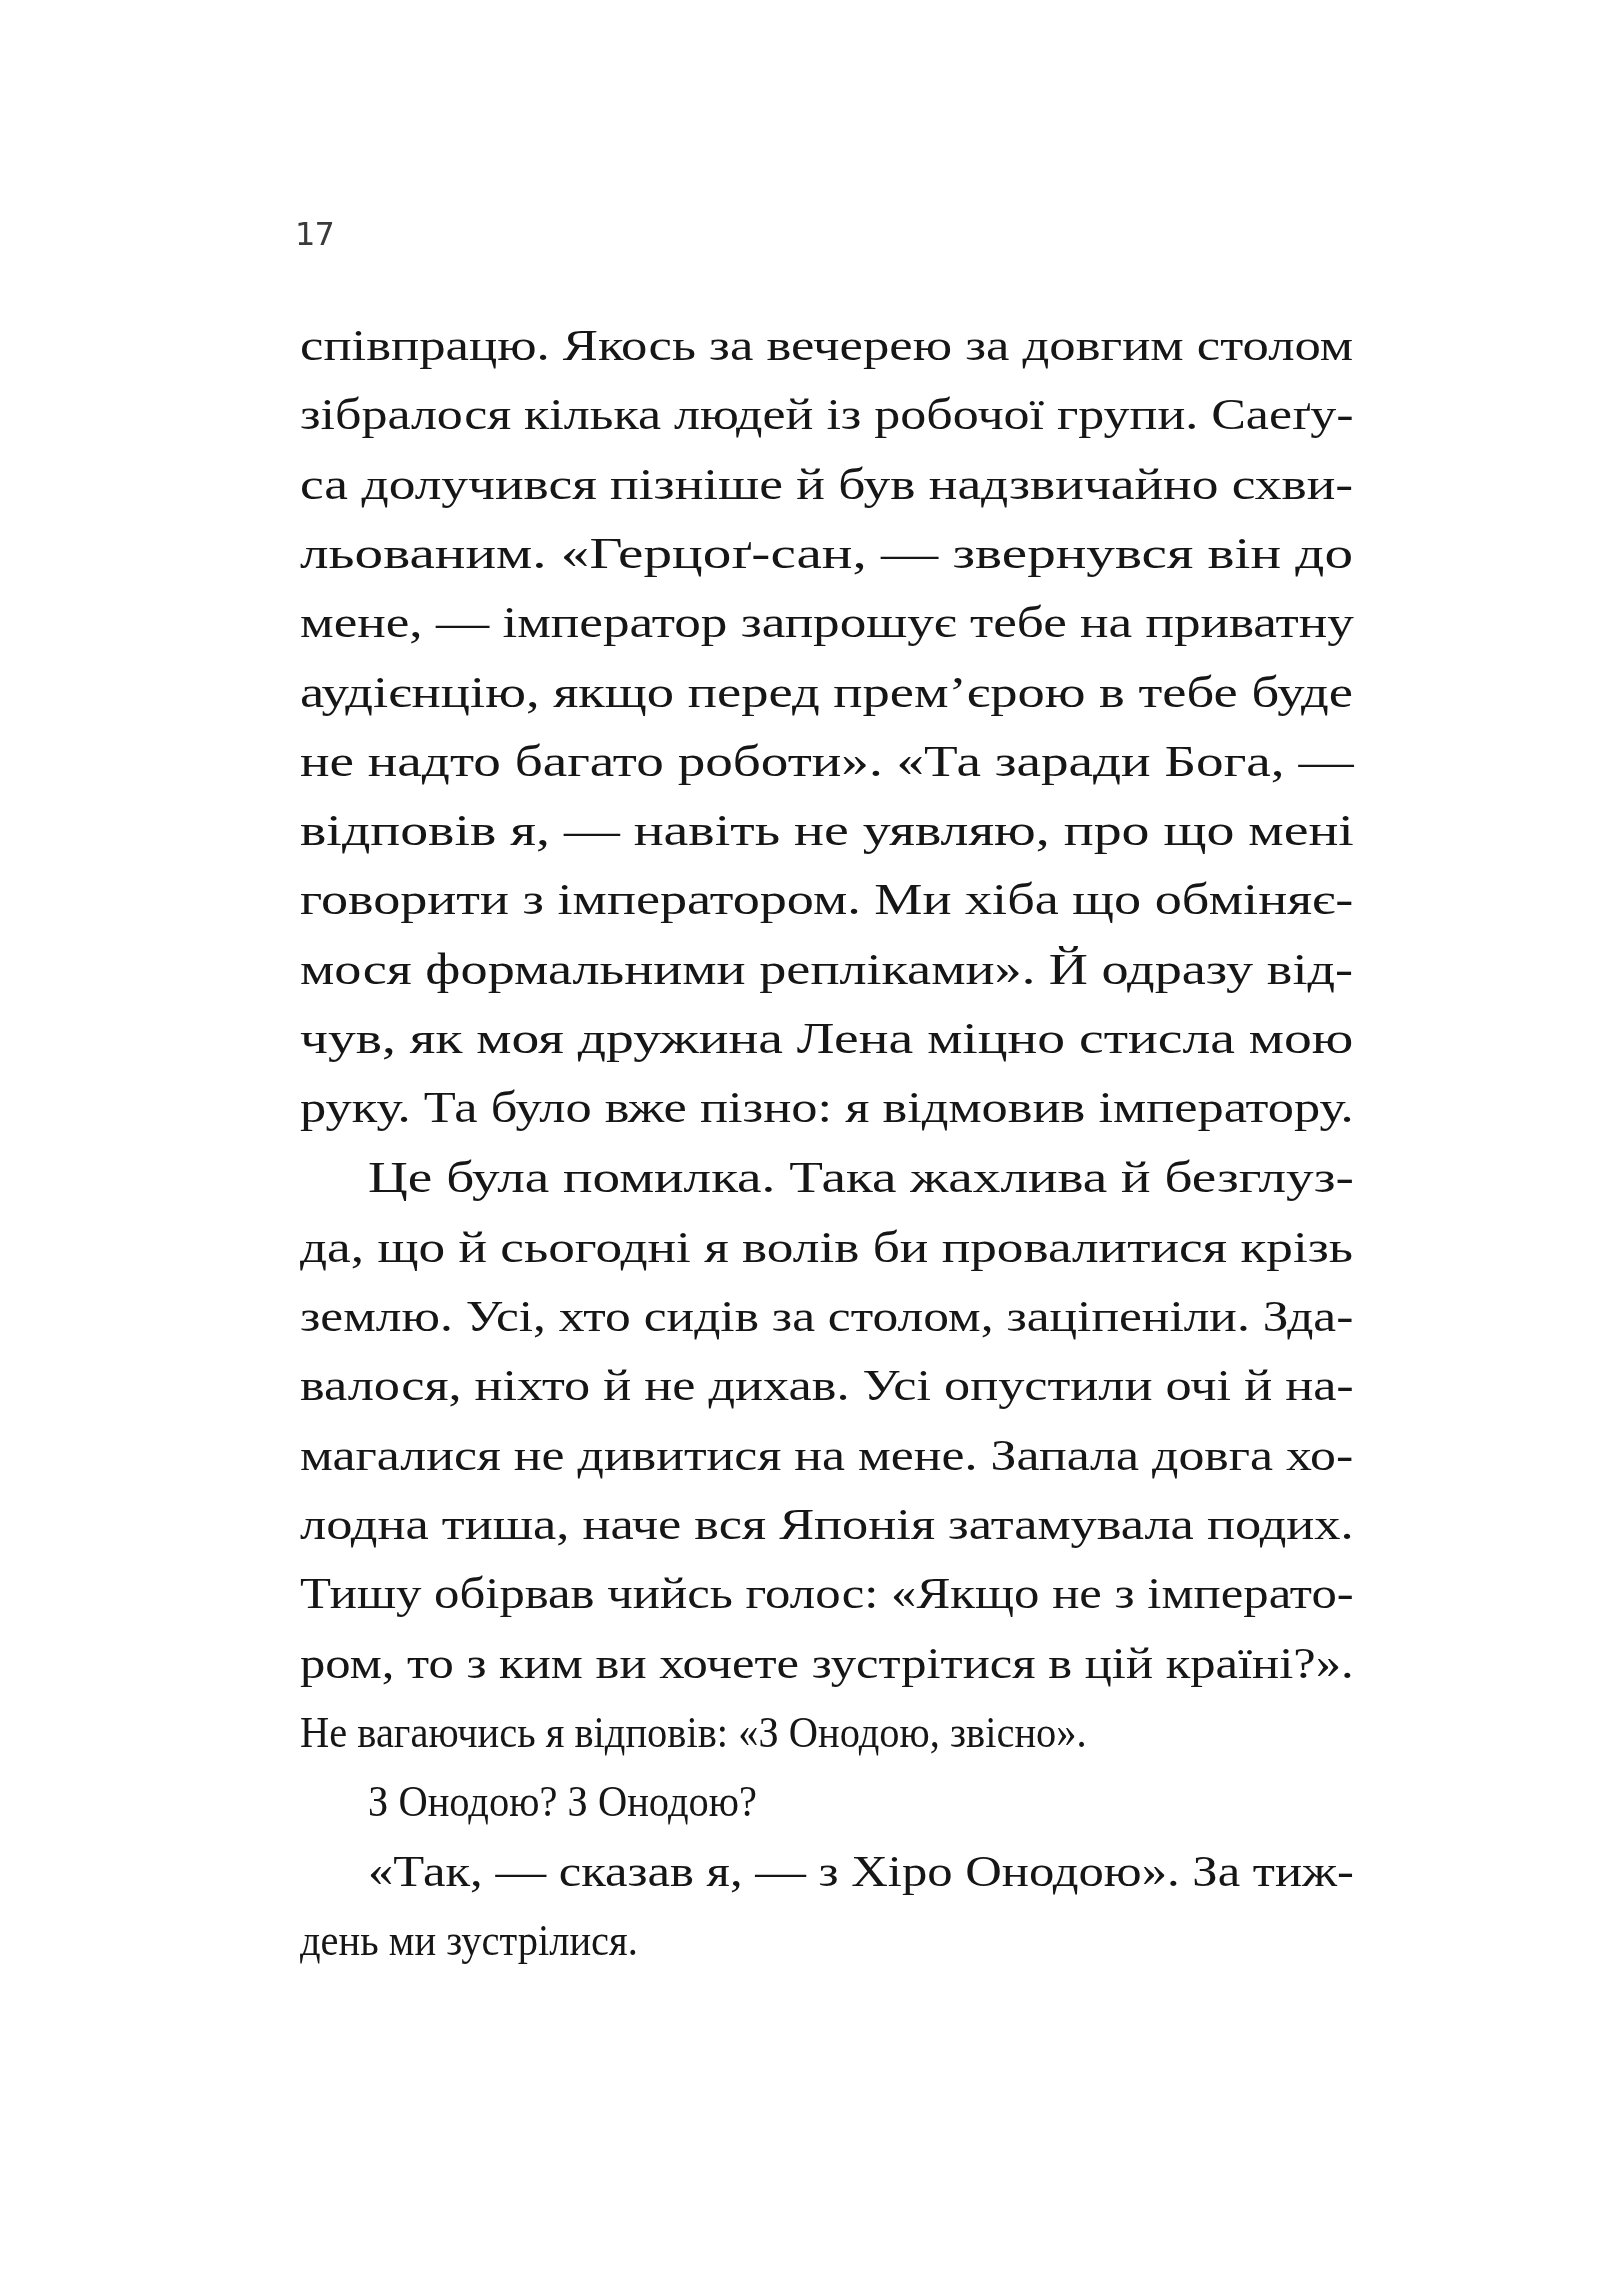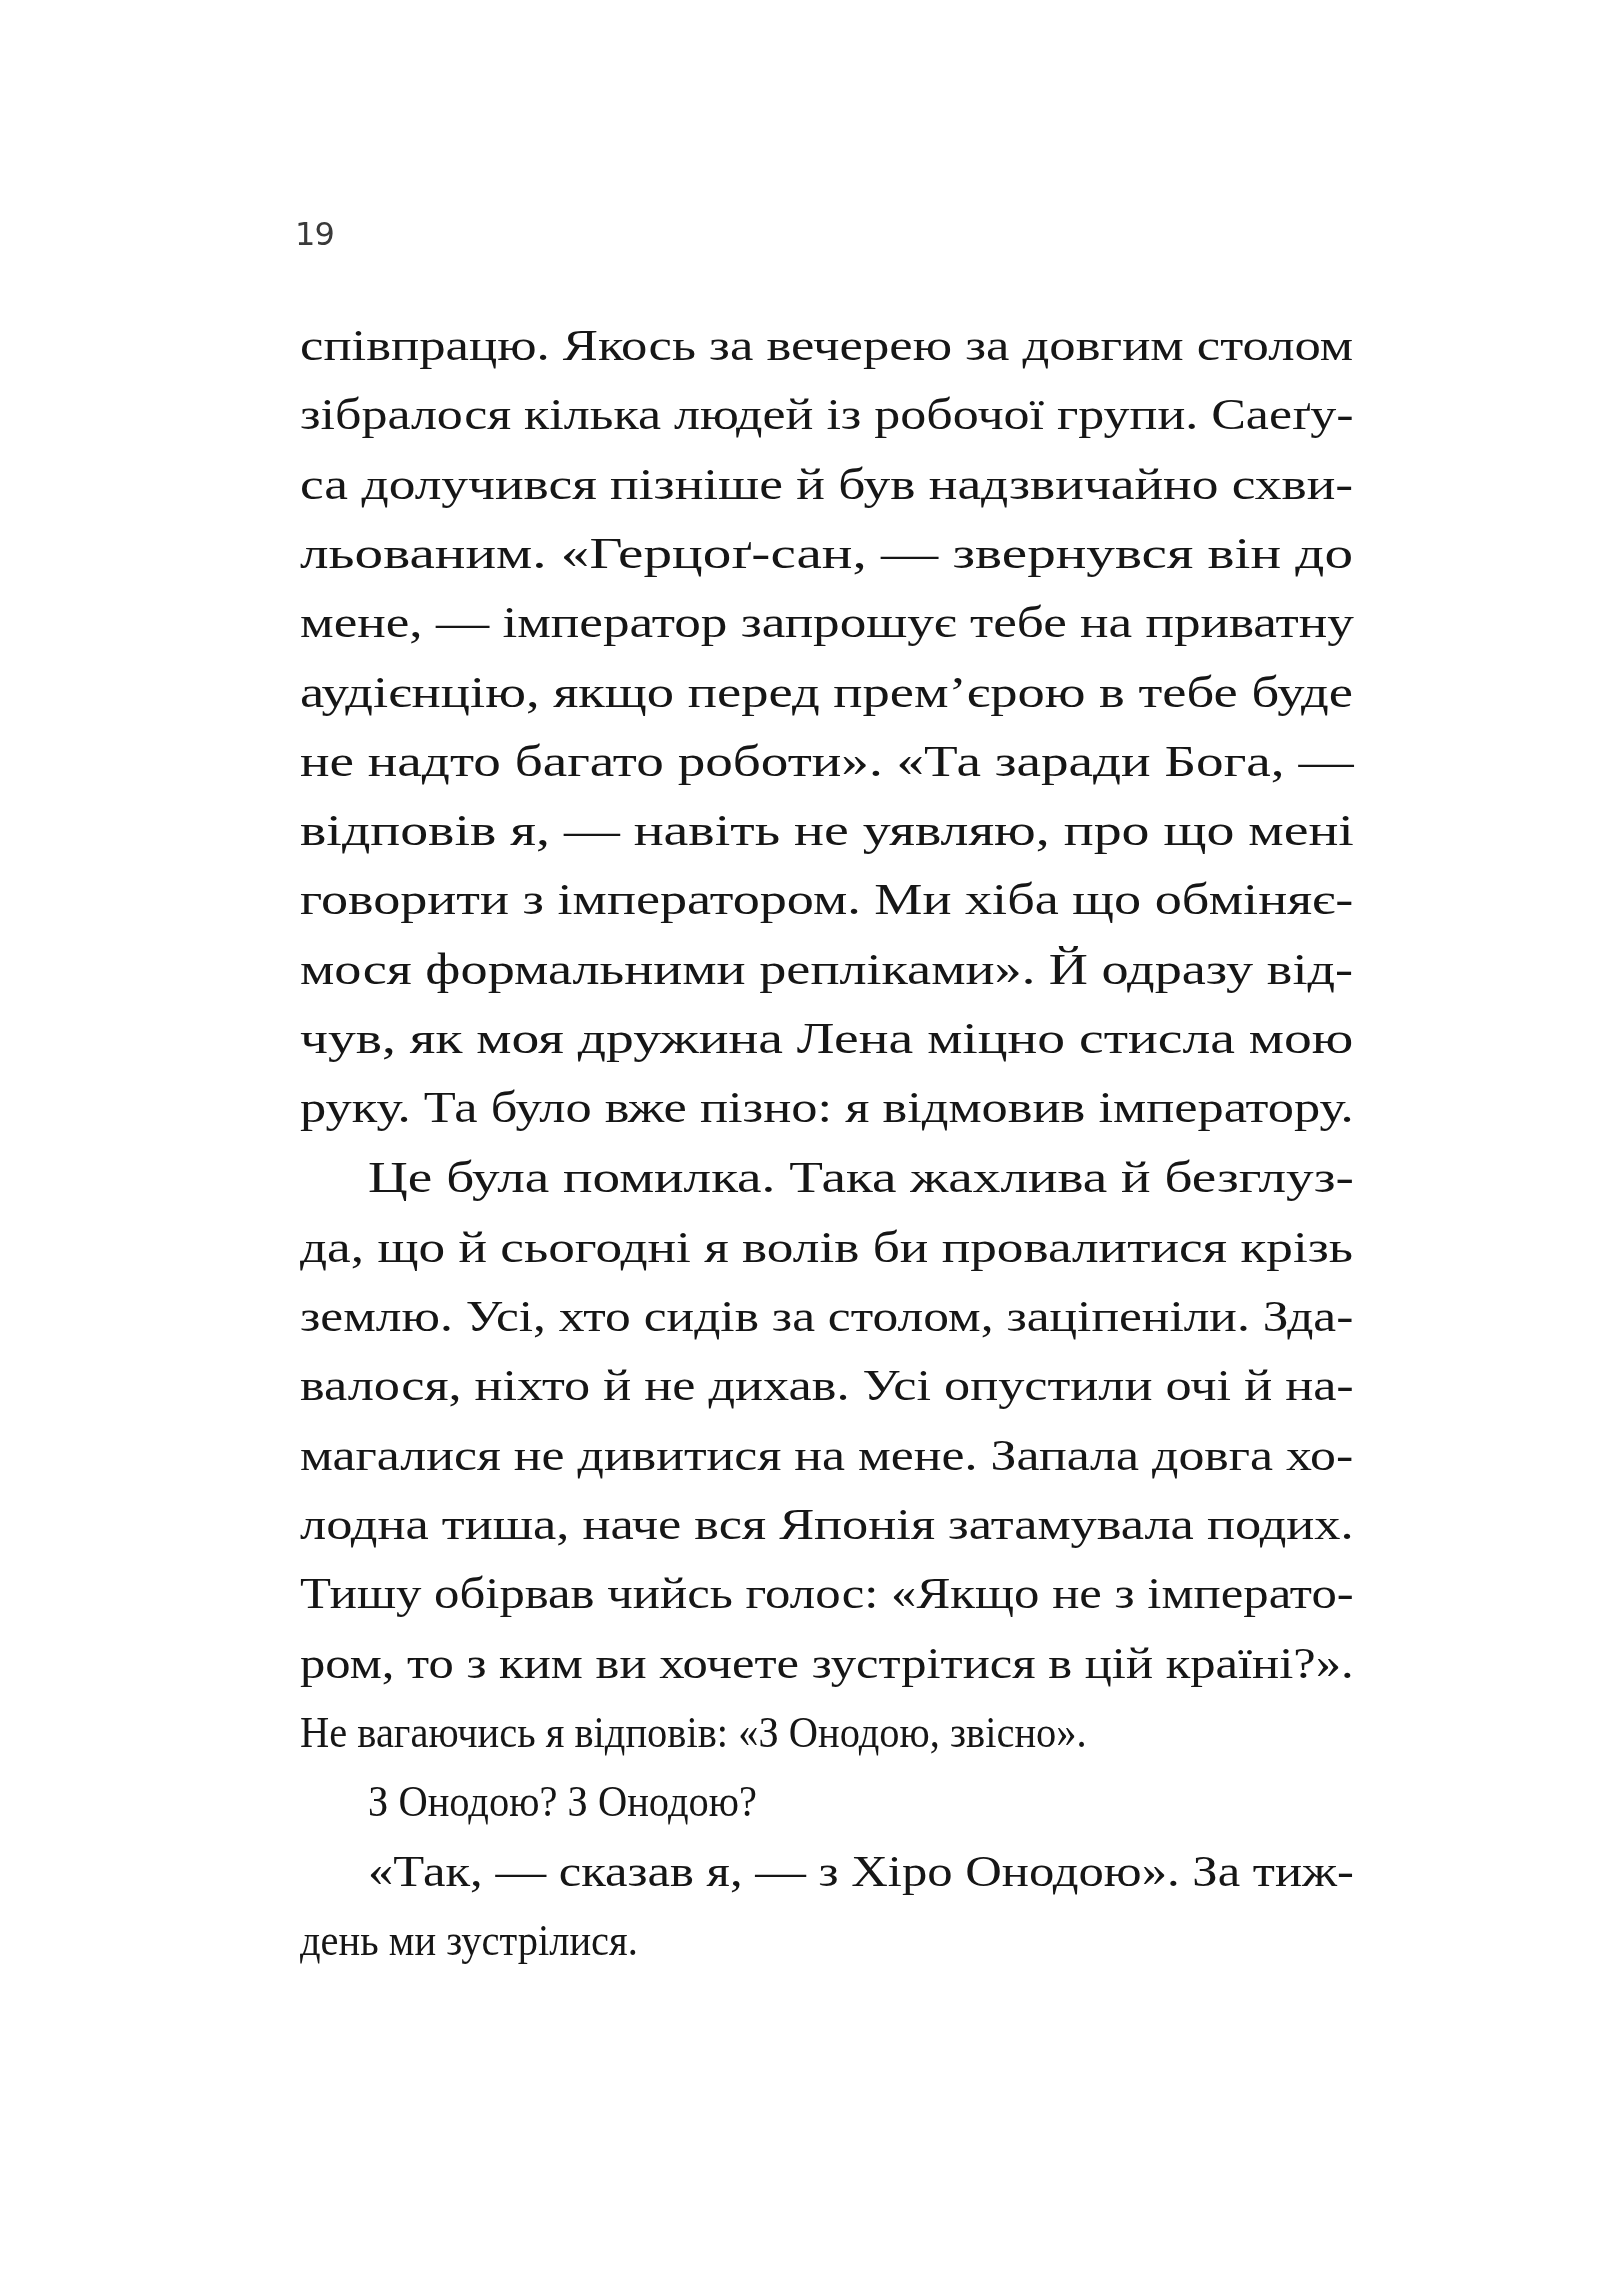--- a/index.html
+++ b/index.html
@@ -52,21 +52,21 @@
   }
   .line.full { width: 1052px; }
   .line.last { text-align-last: left; }
   .line.indent { left: 68px; }
   .line.indent.full { width: 985px; }
 </style>
 </head>
 <body>
 
 <div class="page">
-  <div class="page-number">19</div>
+  <div class="page-number">17</div>
 
   <div class="text-block">
 
     <div>
       <div class="line full" style="top: 0px; width: auto; display: inline-block; transform: scaleX(1.1971);">співпрацю. Якось за вечерею за довгим столом</div>
       <div class="line full" style="top: 69px; width: auto; display: inline-block; transform: scaleX(1.1812);">зібралося кілька людей із робочої групи. Саеґу-</div>
       <div class="line full" style="top: 139px; width: auto; display: inline-block; transform: scaleX(1.2146);">са долучився пізніше й був надзвичайно схви-</div>
       <div class="line full" style="top: 208px; width: auto; display: inline-block; transform: scaleX(1.2996);">льованим. «Герцоґ-сан, — звернувся він до</div>
       <div class="line full" style="top: 277px; width: auto; display: inline-block; transform: scaleX(1.2087);">мене, — імператор запрошує тебе на приватну</div>
       <div class="line full" style="top: 347px; width: auto; display: inline-block; transform: scaleX(1.24);">аудієнцію, якщо перед прем’єрою в тебе буде</div>

